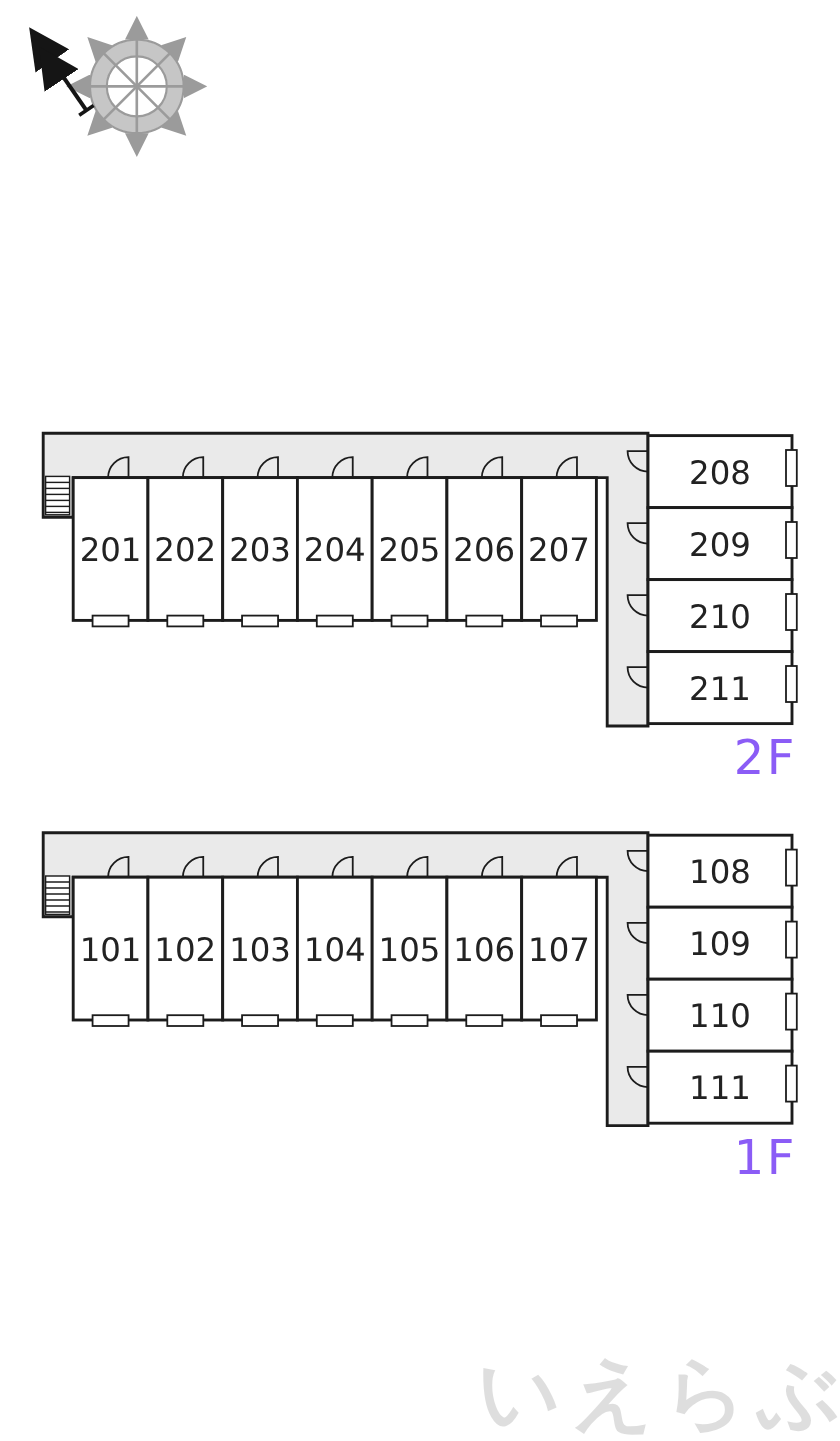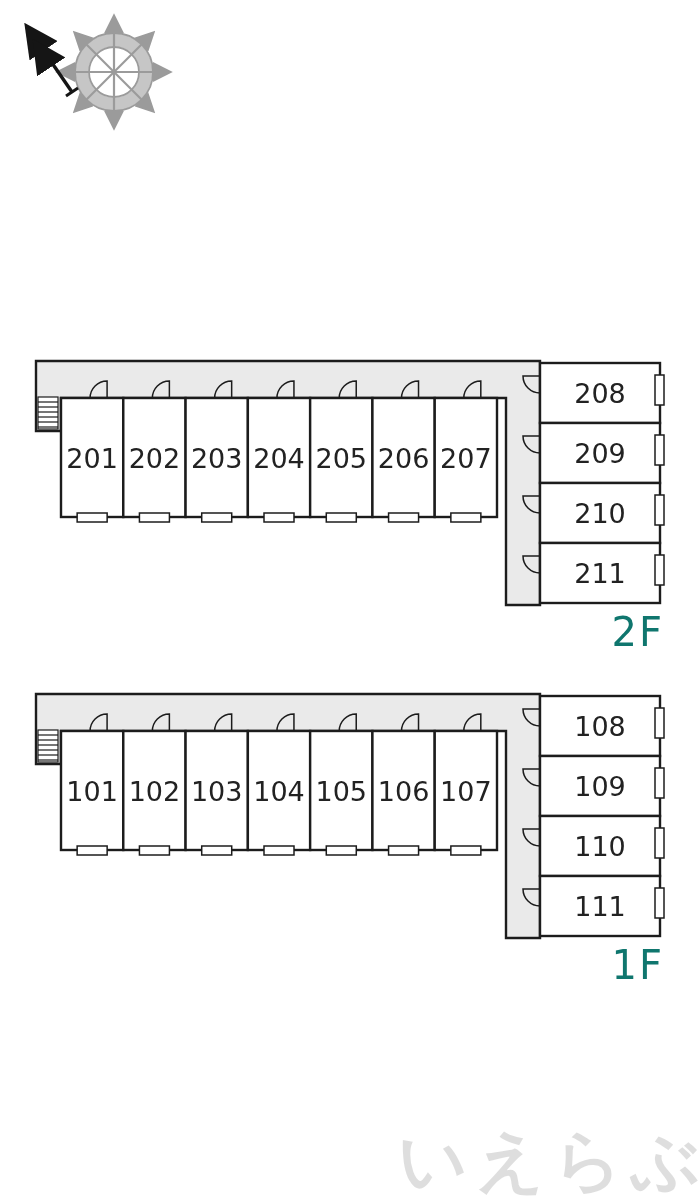--- a/index.html
+++ b/index.html
@@ -1,21 +1,21 @@
 <!DOCTYPE html>
 <html><head>
 <meta charset="utf-8">
 <style>
   html,body{margin:0;padding:0;background:#ffffff;}
   .page{position:relative;width:700px;height:1201px;background:#ffffff;overflow:hidden;margin:0 auto;
         font-family:"DejaVu Sans","Liberation Sans",sans-serif;}
   .compass{position:absolute;left:8px;top:8px;}
   .floor{position:absolute;left:0;width:700px;height:310px;}
   .plan-host{position:absolute;left:0;top:0;width:700px;height:310px;}
-  .floor-label{position:absolute;right:36px;top:254px;font-size:40px;color:#0f766e;
+  .floor-label{position:absolute;right:36px;top:254px;font-size:40px;color:#8b5cf6;
                letter-spacing:2px;font-family:"DejaVu Sans","Liberation Sans",sans-serif;}
   .watermark{position:absolute;left:398px;top:1116px;font-size:68px;letter-spacing:8px;
              color:rgba(0,0,0,0.13);white-space:nowrap;font-weight:bold;}
 </style>
 </head>
 <body>
 
 <div class="page">
 
   <svg class="compass" width="170" height="128" viewBox="0 0 170 128">

